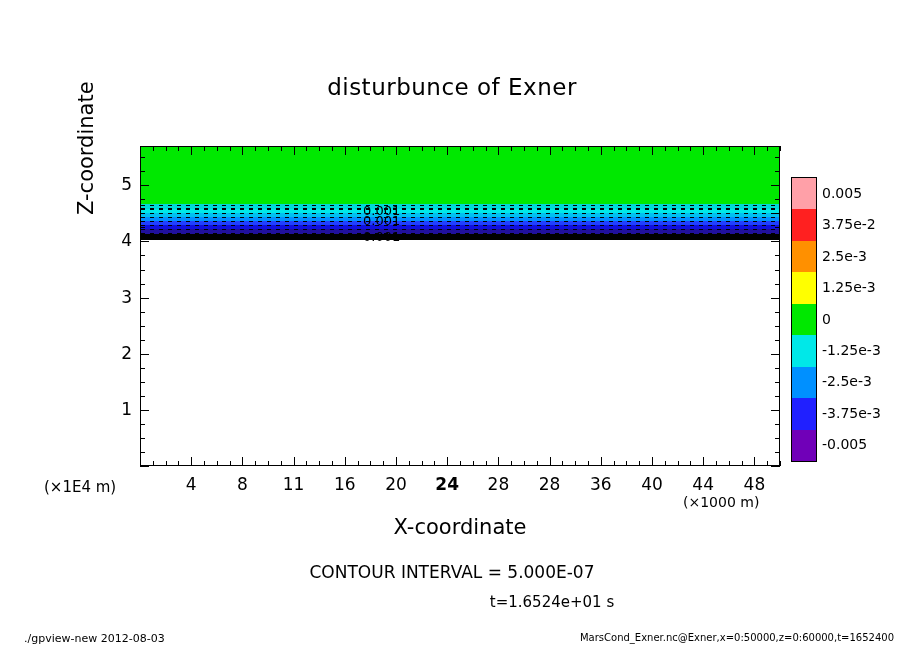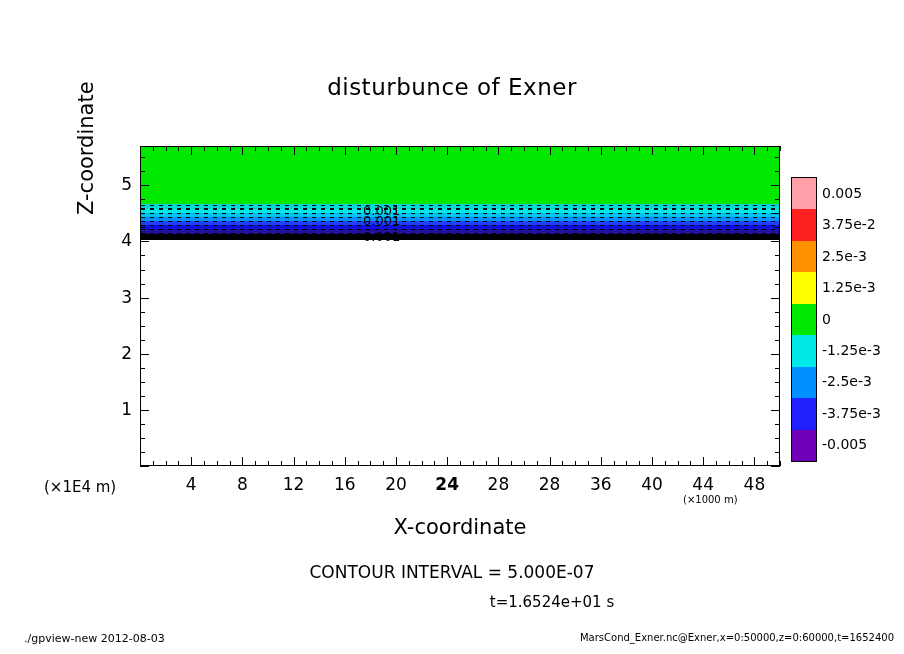--- a/index.html
+++ b/index.html
@@ -81,21 +81,21 @@
     white-space: nowrap;
   }
   #x-axis-title {
     left: 140px; top: 515px; width: 640px;
     text-align: center; font-size: 21px;
   }
   #x-unit-left {
     left: 44px; top: 478px; font-size: 15px;
   }
   #x-unit-right {
-    left: 683px; top: 494px; font-size: 10px;
+    left: 683px; top: 494px; font-size: 14px;
   }
 
   
   #colorbar {
     left: 791px; top: 177px; width: 26px; height: 285px;
     border: 1px solid #000;
     box-sizing: border-box;
     overflow: hidden;
   }
   .cb-cell { width: 100%; }
@@ -261,21 +261,21 @@
     <div class="tick-v" style="left: 741.6px; top: 461px; height: 5px;"></div>
     <div class="tick-v" style="left: 741.6px; top: 146px; height: 5px;"></div>
     <div class="tick-v" style="left: 754.4px; top: 457px; height: 9px;"></div>
     <div class="tick-v" style="left: 754.4px; top: 146px; height: 9px;"></div>
     <div class="tick-v" style="left: 767.2px; top: 461px; height: 5px;"></div>
     <div class="tick-v" style="left: 767.2px; top: 146px; height: 5px;"></div>
     <div class="tick-v" style="left: 780px; top: 461px; height: 5px;"></div>
     <div class="tick-v" style="left: 780px; top: 146px; height: 5px;"></div>
     <div class="xlab" style="left: 191.2px; top: 474px;">4</div>
     <div class="xlab" style="left: 242.4px; top: 474px;">8</div>
-    <div class="xlab" style="left: 293.6px; top: 474px;">12</div>
+    <div class="xlab" style="left: 293.6px; top: 474px;">11</div>
     <div class="xlab" style="left: 344.8px; top: 474px;">16</div>
     <div class="xlab" style="left: 396px; top: 474px;">20</div>
     <div class="xlab" style="left: 447.2px; top: 474px; font-weight: bold;">24</div>
     <div class="xlab" style="left: 498.4px; top: 474px;">28</div>
     <div class="xlab" style="left: 549.6px; top: 474px;">28</div>
     <div class="xlab" style="left: 600.8px; top: 474px;">36</div>
     <div class="xlab" style="left: 652px; top: 474px;">40</div>
     <div class="xlab" style="left: 703.2px; top: 474px;">44</div>
     <div class="xlab" style="left: 754.4px; top: 474px;">48</div>
     <div class="tick-h" style="left: 140px; top: 466px; width: 9px;"></div>

